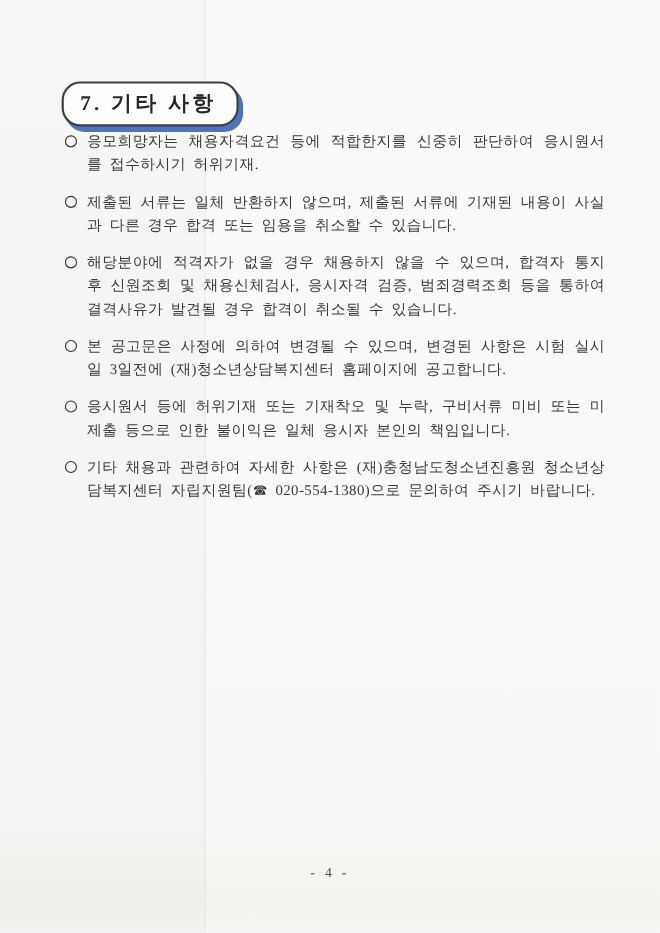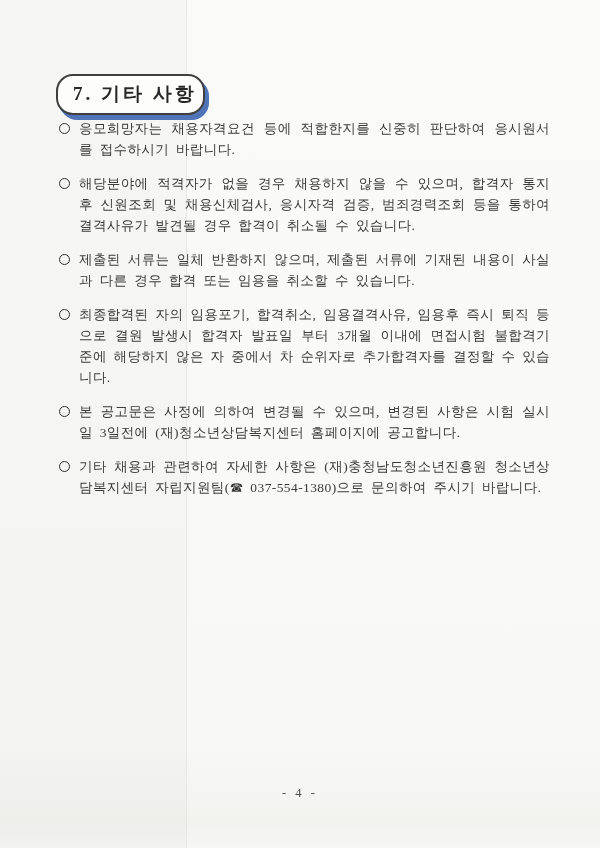--- a/index.html
+++ b/index.html
@@ -29,21 +29,21 @@
     position: absolute;
     left: 0; top: 0;
     width: 186px; height: 848px;
     background: rgba(160,160,155,0.045);
   }
   .title-box {
     position: absolute;
     left: 56px;
     top: 74px;
     display: inline-block;
-    padding: 5px 6px 6px 15px;
+    padding: 5px 18px 6px 15px;
     background: #fdfdfc;
     border: 2.5px solid #3f3f3f;
     border-radius: 17px;
     box-shadow: 4px 5px 0 0 #4f74b8, 2px 3px 0 0 #7d9ace;
     font-size: 19px;
     font-weight: bold;
     color: #272727;
     letter-spacing: 3px;
     white-space: nowrap;
   }
@@ -92,38 +92,38 @@
 
 <div class="page">
   <div class="scan-band"></div>
   <div class="scan-line"></div>
 
   <div class="title-box">7. 기타 사항</div>
 
   <div class="content">
     <div class="bullet">
       <span class="bullet-marker"></span>
-      <span class="bullet-text">응모희망자는 채용자격요건 등에 적합한지를 신중히 판단하여 응시원서를 접수하시기 바랍니다.</span>
+      <span class="bullet-text">응모희망자는 채용자격요건 등에 적합한지를 신중히 판단하여 응시원서를 접수하시기 허위기재.</span>
+    </div>
+    <div class="bullet">
+      <span class="bullet-marker"></span>
+      <span class="bullet-text">제출된 서류는 일체 반환하지 않으며, 제출된 서류에 기재된 내용이 사실과 다른 경우 합격 또는 임용을 취소할 수 있습니다.</span>
     </div>
     <div class="bullet">
       <span class="bullet-marker"></span>
       <span class="bullet-text">해당분야에 적격자가 없을 경우 채용하지 않을 수 있으며, 합격자 통지 후 신원조회 및 채용신체검사, 응시자격 검증, 범죄경력조회 등을 통하여 결격사유가 발견될 경우 합격이 취소될 수 있습니다.</span>
     </div>
     <div class="bullet">
       <span class="bullet-marker"></span>
-      <span class="bullet-text">제출된 서류는 일체 반환하지 않으며, 제출된 서류에 기재된 내용이 사실과 다른 경우 합격 또는 임용을 취소할 수 있습니다.</span>
-    </div>
-    <div class="bullet">
-      <span class="bullet-marker"></span>
-      <span class="bullet-text">최종합격된 자의 임용포기, 합격취소, 임용결격사유, 임용후 즉시 퇴직 등으로 결원 발생시 합격자 발표일 부터 3개월 이내에 면접시험 불합격기준에 해당하지 않은 자 중에서 차 순위자로 추가합격자를 결정할 수 있습니다.</span>
-    </div>
-    <div class="bullet">
-      <span class="bullet-marker"></span>
       <span class="bullet-text">본 공고문은 사정에 의하여 변경될 수 있으며, 변경된 사항은 시험 실시일 3일전에 (재)청소년상담복지센터 홈페이지에 공고합니다.</span>
     </div>
     <div class="bullet">
       <span class="bullet-marker"></span>
-      <span class="bullet-text">기타 채용과 관련하여 자세한 사항은 (재)충청남도청소년진흥원 청소년상담복지센터 자립지원팀(☎ 037-554-1380)으로 문의하여 주시기 바랍니다.</span>
+      <span class="bullet-text">응시원서 등에 허위기재 또는 기재착오 및 누락, 구비서류 미비 또는 미제출 등으로 인한 불이익은 일체 응시자 본인의 책임입니다.</span>
+    </div>
+    <div class="bullet">
+      <span class="bullet-marker"></span>
+      <span class="bullet-text">기타 채용과 관련하여 자세한 사항은 (재)충청남도청소년진흥원 청소년상담복지센터 자립지원팀(☎ 020-554-1380)으로 문의하여 주시기 바랍니다.</span>
     </div>
   </div>
 
   <div class="footer">- 4 -</div>
 </div>
 
 </body></html>

